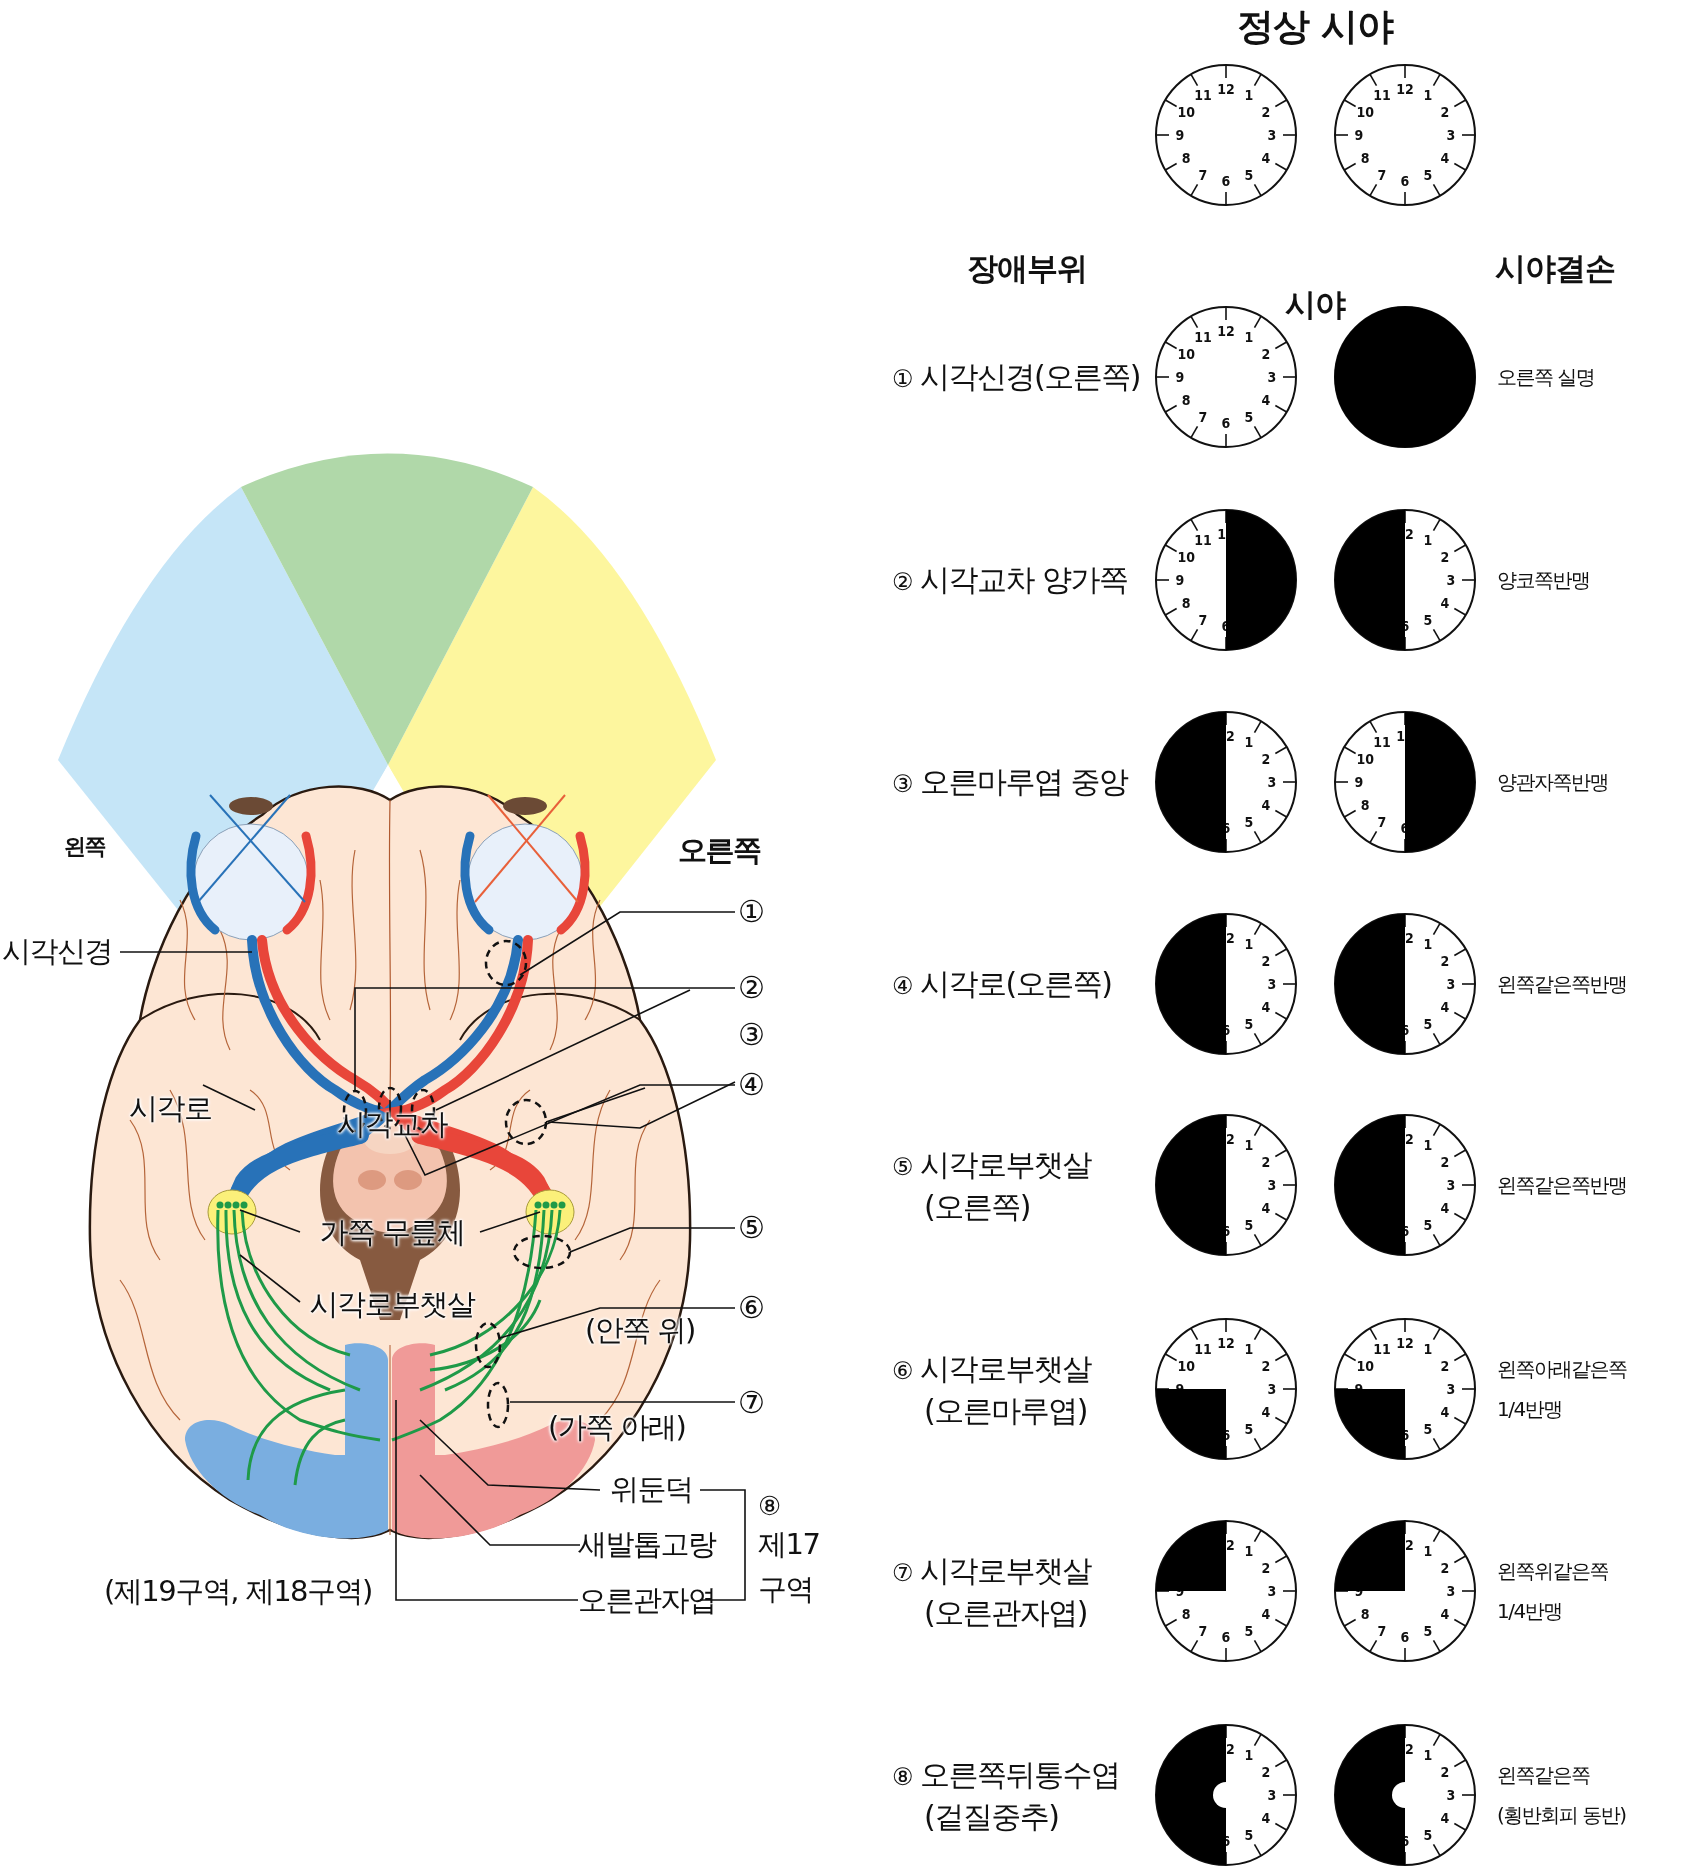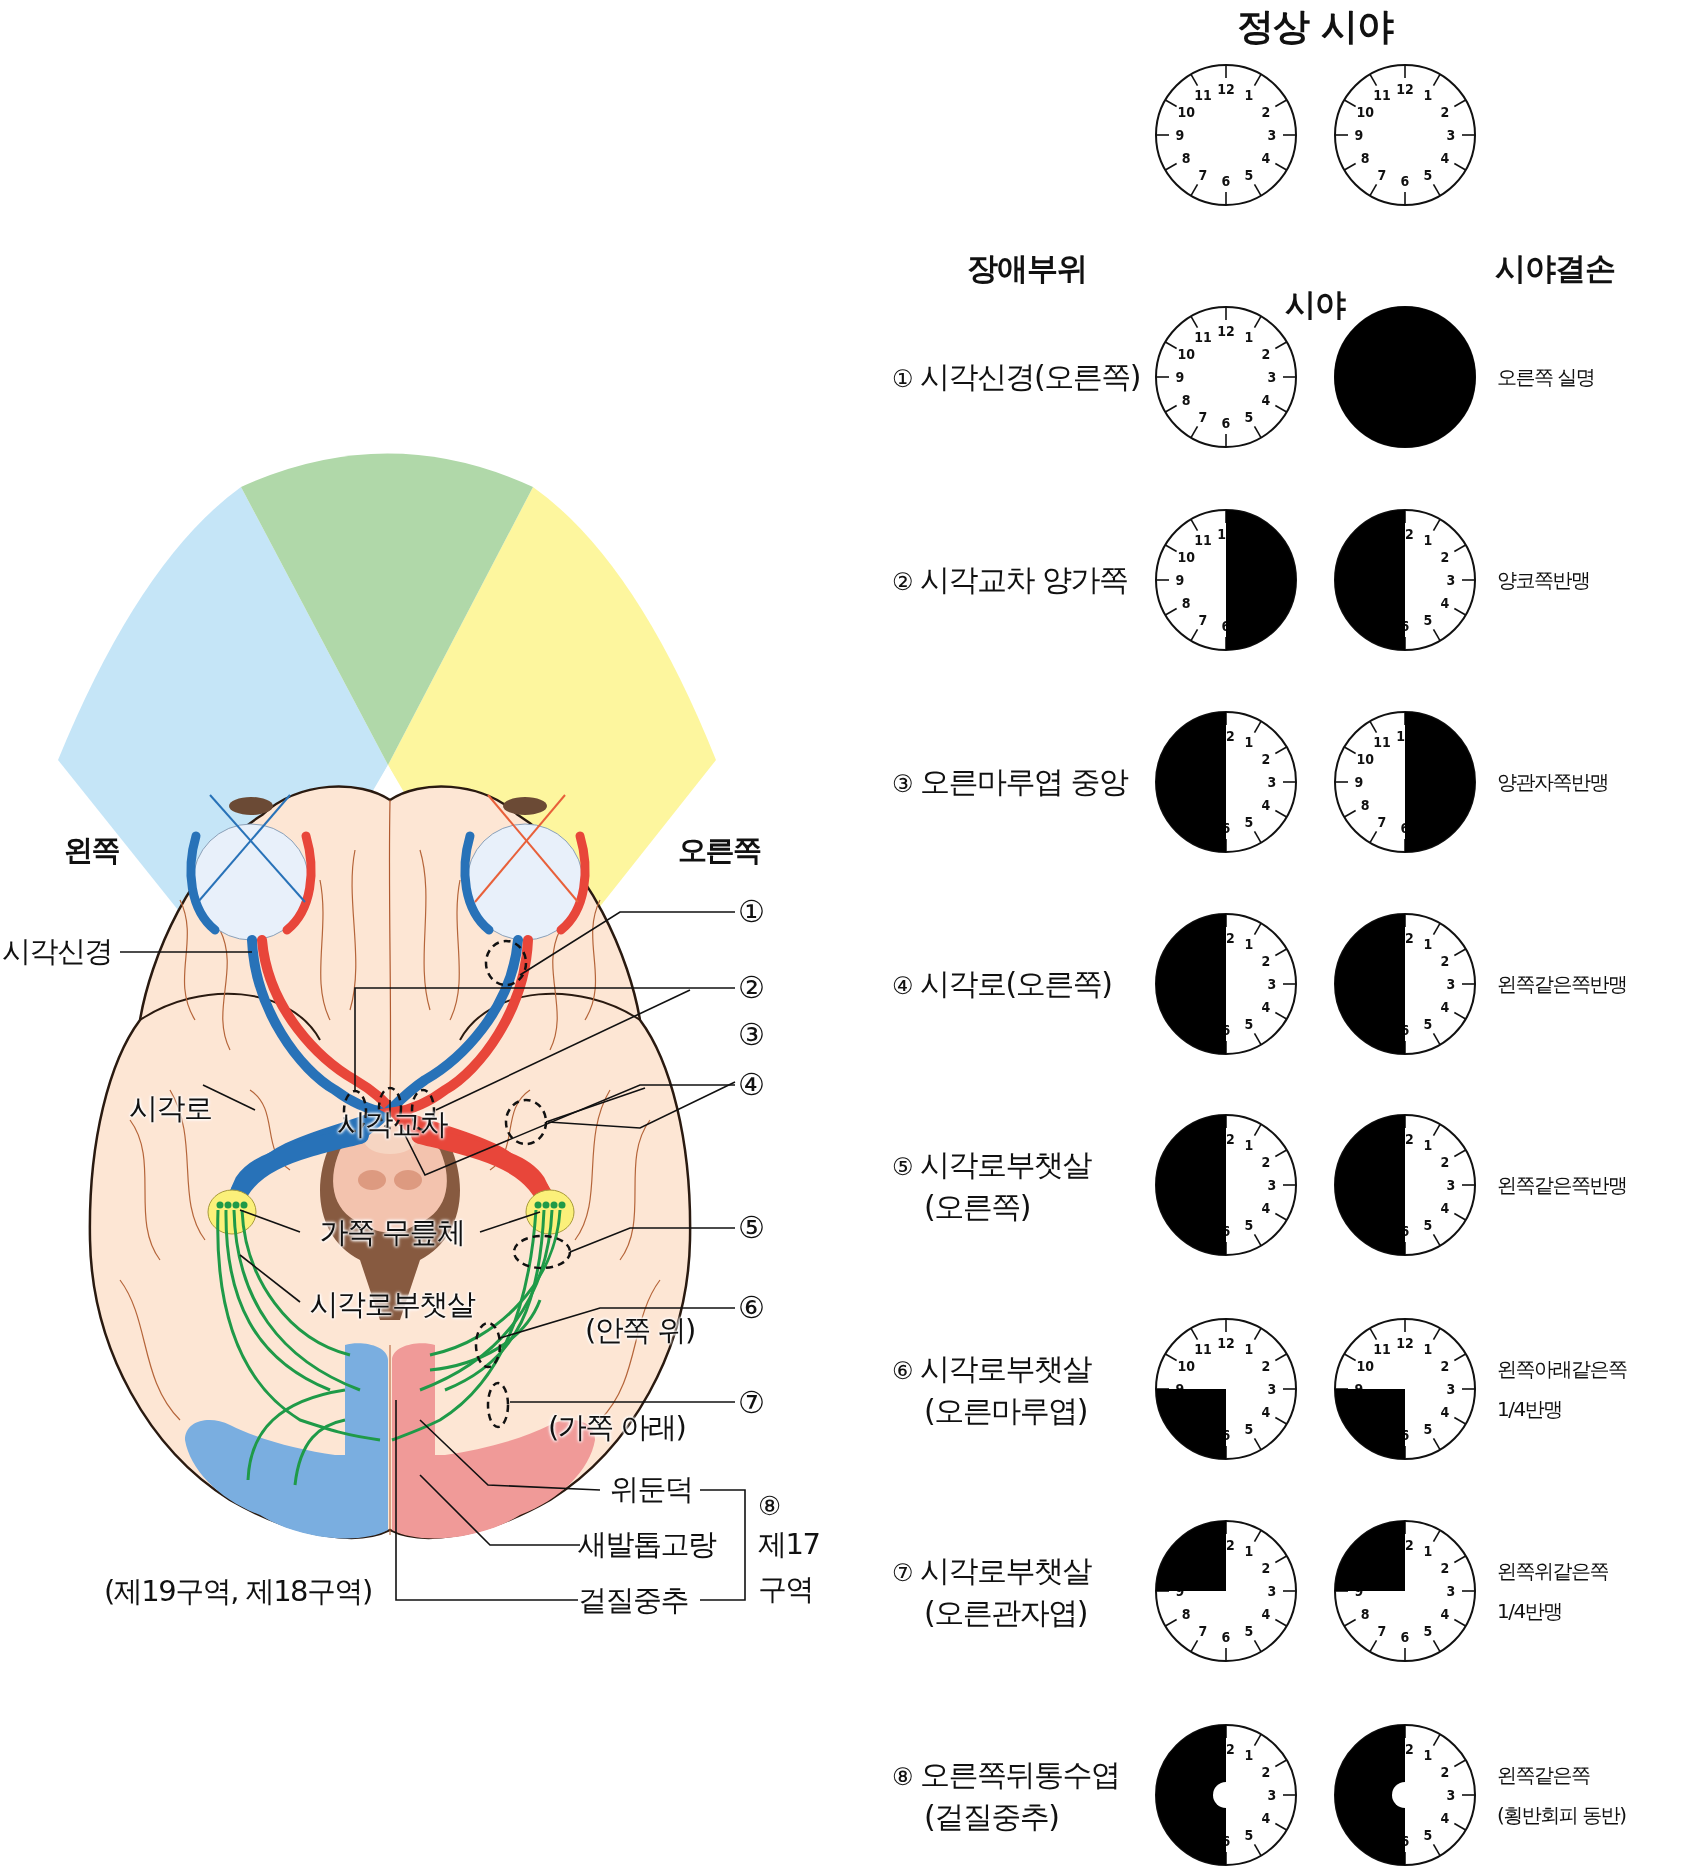--- a/index.html
+++ b/index.html
@@ -168,33 +168,33 @@
     <polyline points="240,1210 300,1232"></polyline>
     <polyline points="540,1212 480,1232"></polyline>
     <polyline points="240,1255 300,1302"></polyline>
     <polyline points="420,1420 488,1485 600,1490"></polyline>
     <polyline points="420,1475 490,1545 580,1545"></polyline>
     <polyline points="396,1400 396,1600 578,1600"></polyline>
     <polyline points="700,1490 745,1490 745,1600 700,1600"></polyline>
   </g>
 </svg>
 
-<div class="abs lbl bold" style="left:64px;top:836px;font-size:29px;">왼쪽</div>
+<div class="abs lbl bold" style="left:64px;top:836px;font-size:22px;">왼쪽</div>
 <div class="abs lbl bold" style="left:678px;top:836px;font-size:29px;">오른쪽</div>
 
 <div class="abs lbl" style="left:2px;top:937px;">시각신경</div>
 <div class="abs lbl halo-text" style="left:129px;top:1070px;margin-top:24px;">시각로</div>
 <div class="abs lbl halo-text center" style="left:392px;top:1110px;">시각교차</div>
 <div class="abs lbl halo-text center" style="left:392px;top:1218px;">가쪽 무릎체</div>
 <div class="abs lbl halo-text center" style="left:392px;top:1290px;">시각로부챗살</div>
 <div class="abs lbl halo-text" style="left:585px;top:1316px;">(안쪽 위)</div>
 <div class="abs lbl halo-text" style="left:548px;top:1413px;">(가쪽 아래)</div>
 <div class="abs lbl" style="left:610px;top:1475px;">위둔덕</div>
 <div class="abs lbl" style="left:578px;top:1530px;">새발톱고랑</div>
-<div class="abs lbl" style="left:578px;top:1586px;">겉질중추</div>
+<div class="abs lbl" style="left:578px;top:1586px;">오른관자엽</div>
 <div class="abs lbl" style="left:104px;top:1577px;">(제19구역, 제18구역)</div>
 <div class="abs lbl" style="left:758px;top:1493px;font-size:26px;">⑧</div>
 <div class="abs lbl" style="left:758px;top:1530px;">제17</div>
 <div class="abs lbl" style="left:758px;top:1575px;">구역</div>
 
 <div class="abs lbl" style="left:738px;top:897px;font-size:30px;">①</div>
 <div class="abs lbl" style="left:738px;top:973px;font-size:30px;">②</div>
 <div class="abs lbl" style="left:738px;top:1020px;font-size:30px;">③</div>
 <div class="abs lbl" style="left:738px;top:1070px;font-size:30px;">④</div>
 <div class="abs lbl" style="left:738px;top:1213px;font-size:30px;">⑤</div>

